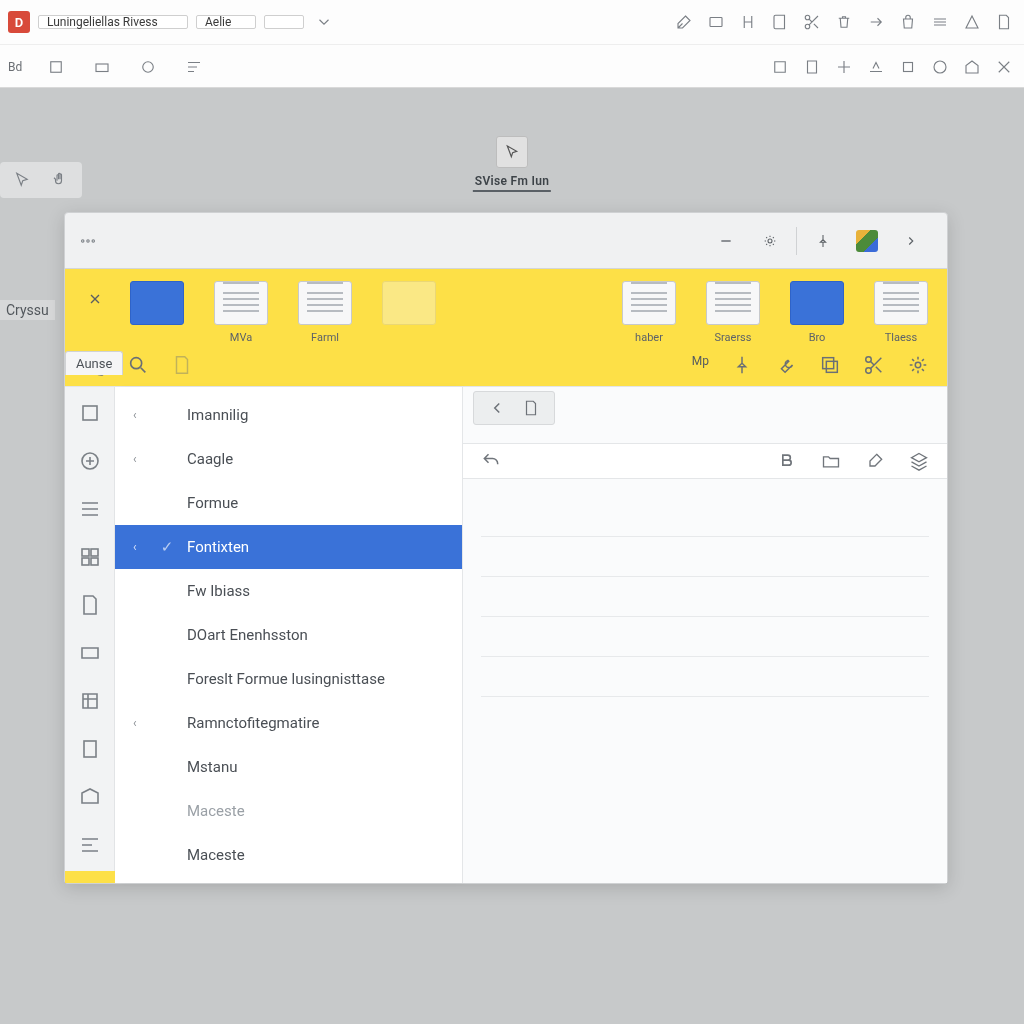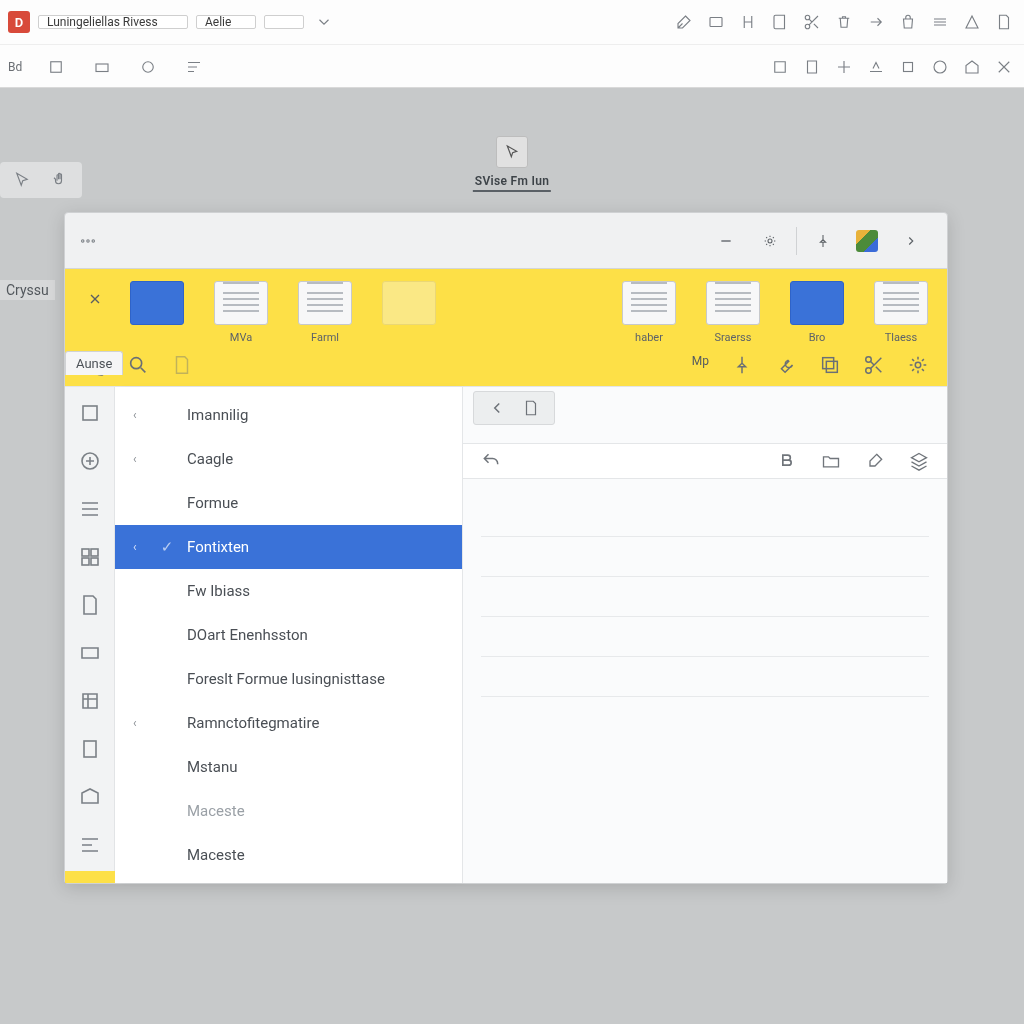--- a/index.html
+++ b/index.html
@@ -40,21 +40,21 @@
     border: 1px solid #bdbdbd; border-radius: 3px;
     display:flex;align-items:center;justify-content:center;color:#555;
   }
   .doc-title {
     position: absolute; left: 50%; transform: translateX(-50%);
     top: 86px; font-size: 12px; font-weight: 600; color: #3d4348;
     border-bottom: 2px solid #5a6066; padding: 0 2px 2px;
     letter-spacing: 0.3px;
   }
   .side-word {
-    position: absolute; left: 0; top: 192px; font-size: 14px; color: #52575c;
+    position: absolute; left: 0; top: 212px; font-size: 14px; color: #52575c;
     background: #d7d8d9; padding: 2px 6px;
   }
   .mini-toolbar {
     position: absolute; left: 0; top: 74px; display: flex; gap: 14px;
     padding: 6px 10px; background: #dedfe0; border-radius: 4px;
   }
 
   
   .dialog {
     position: absolute; left: 64px; top: 124px; width: 884px; height: auto;

